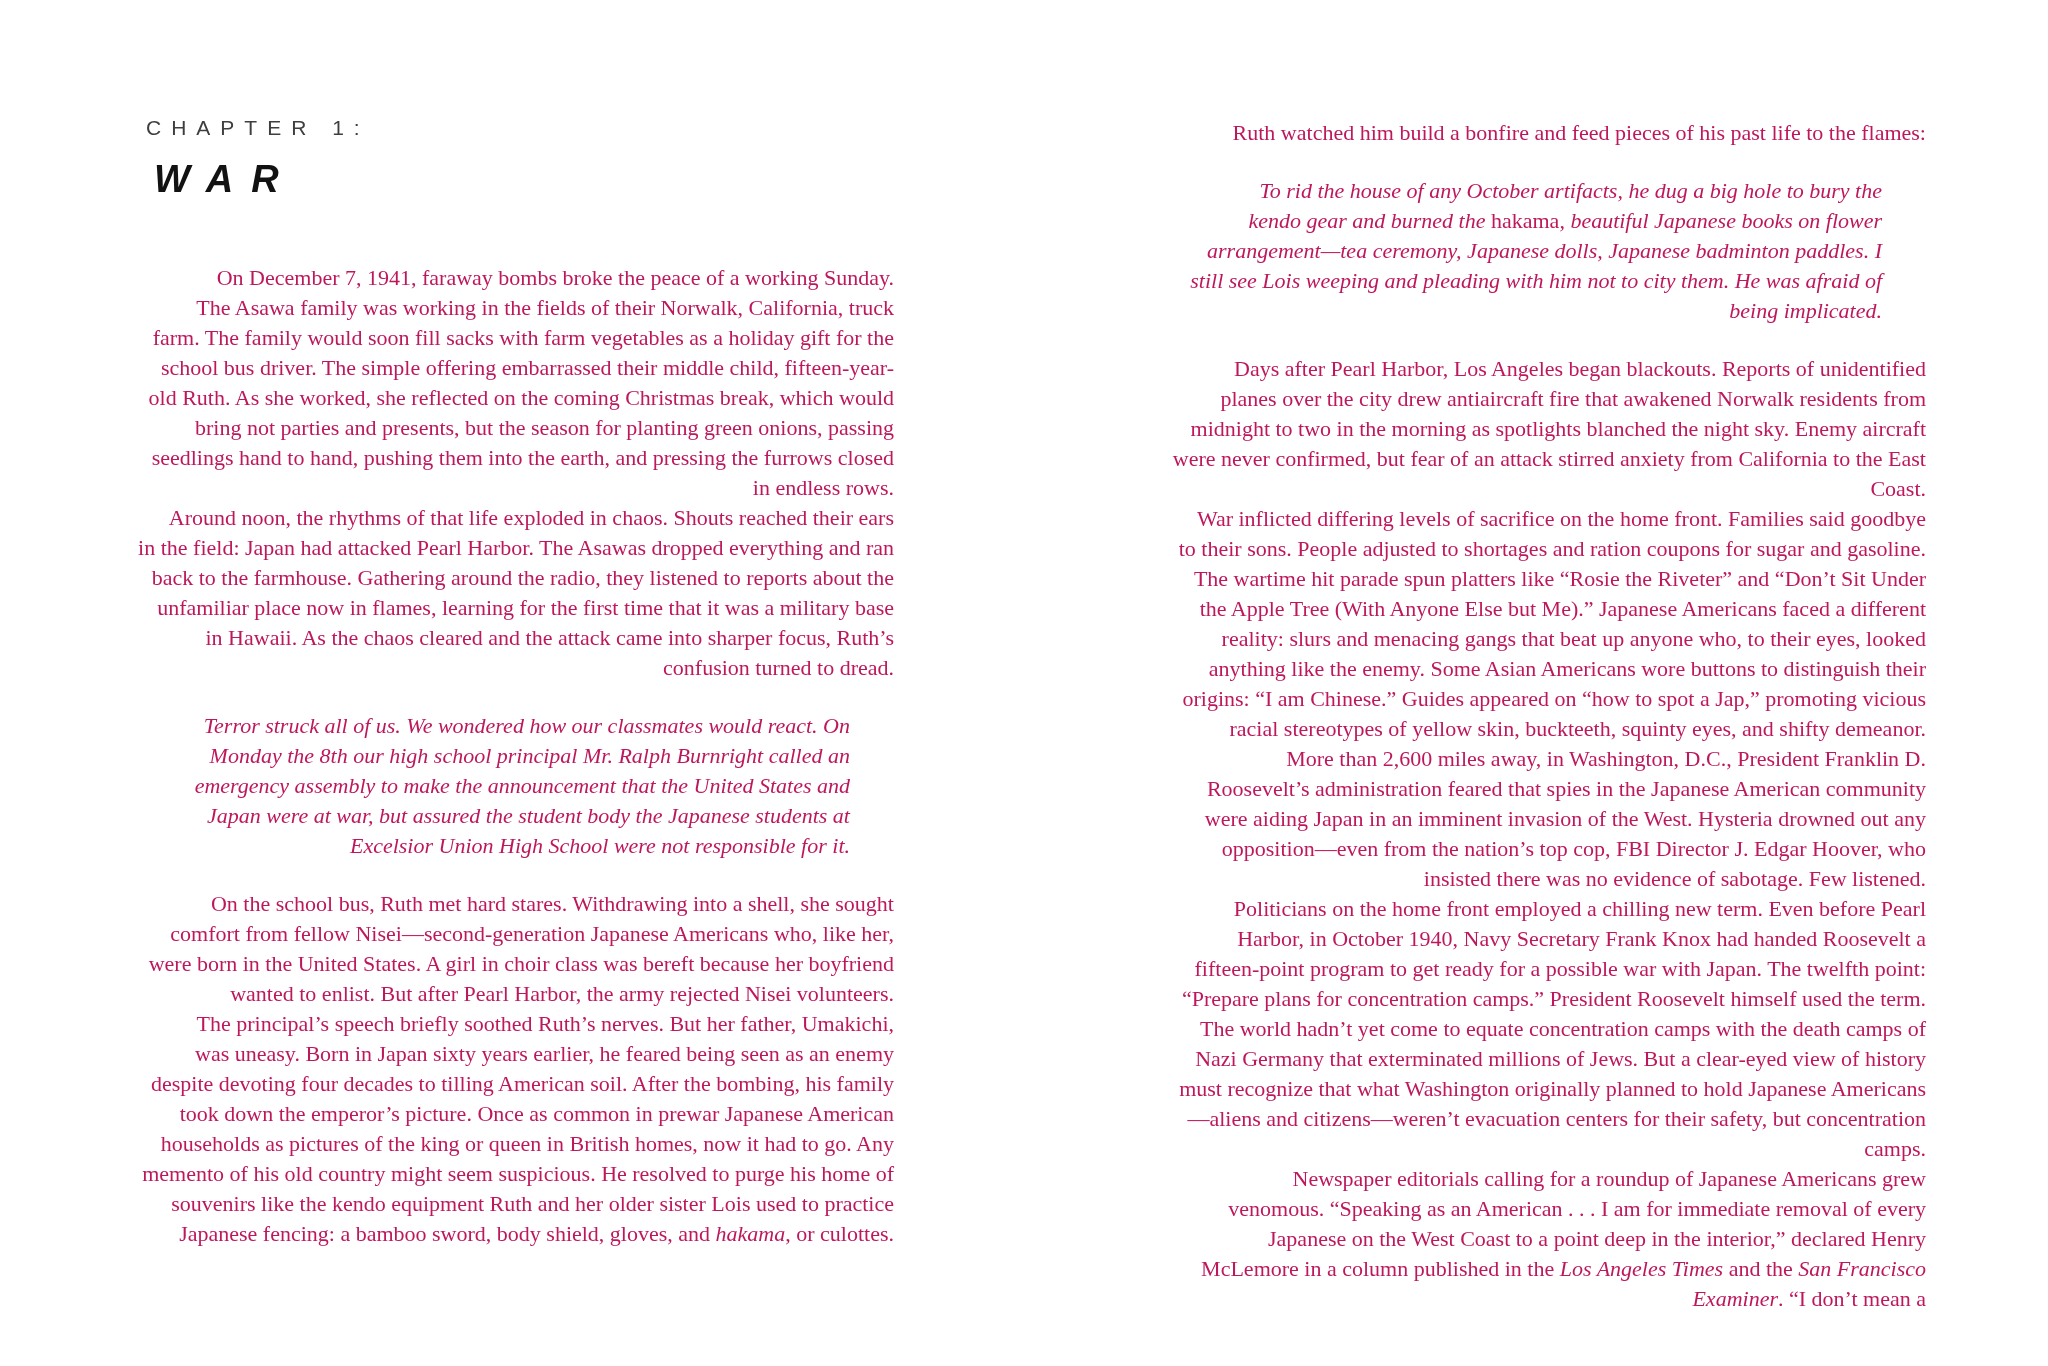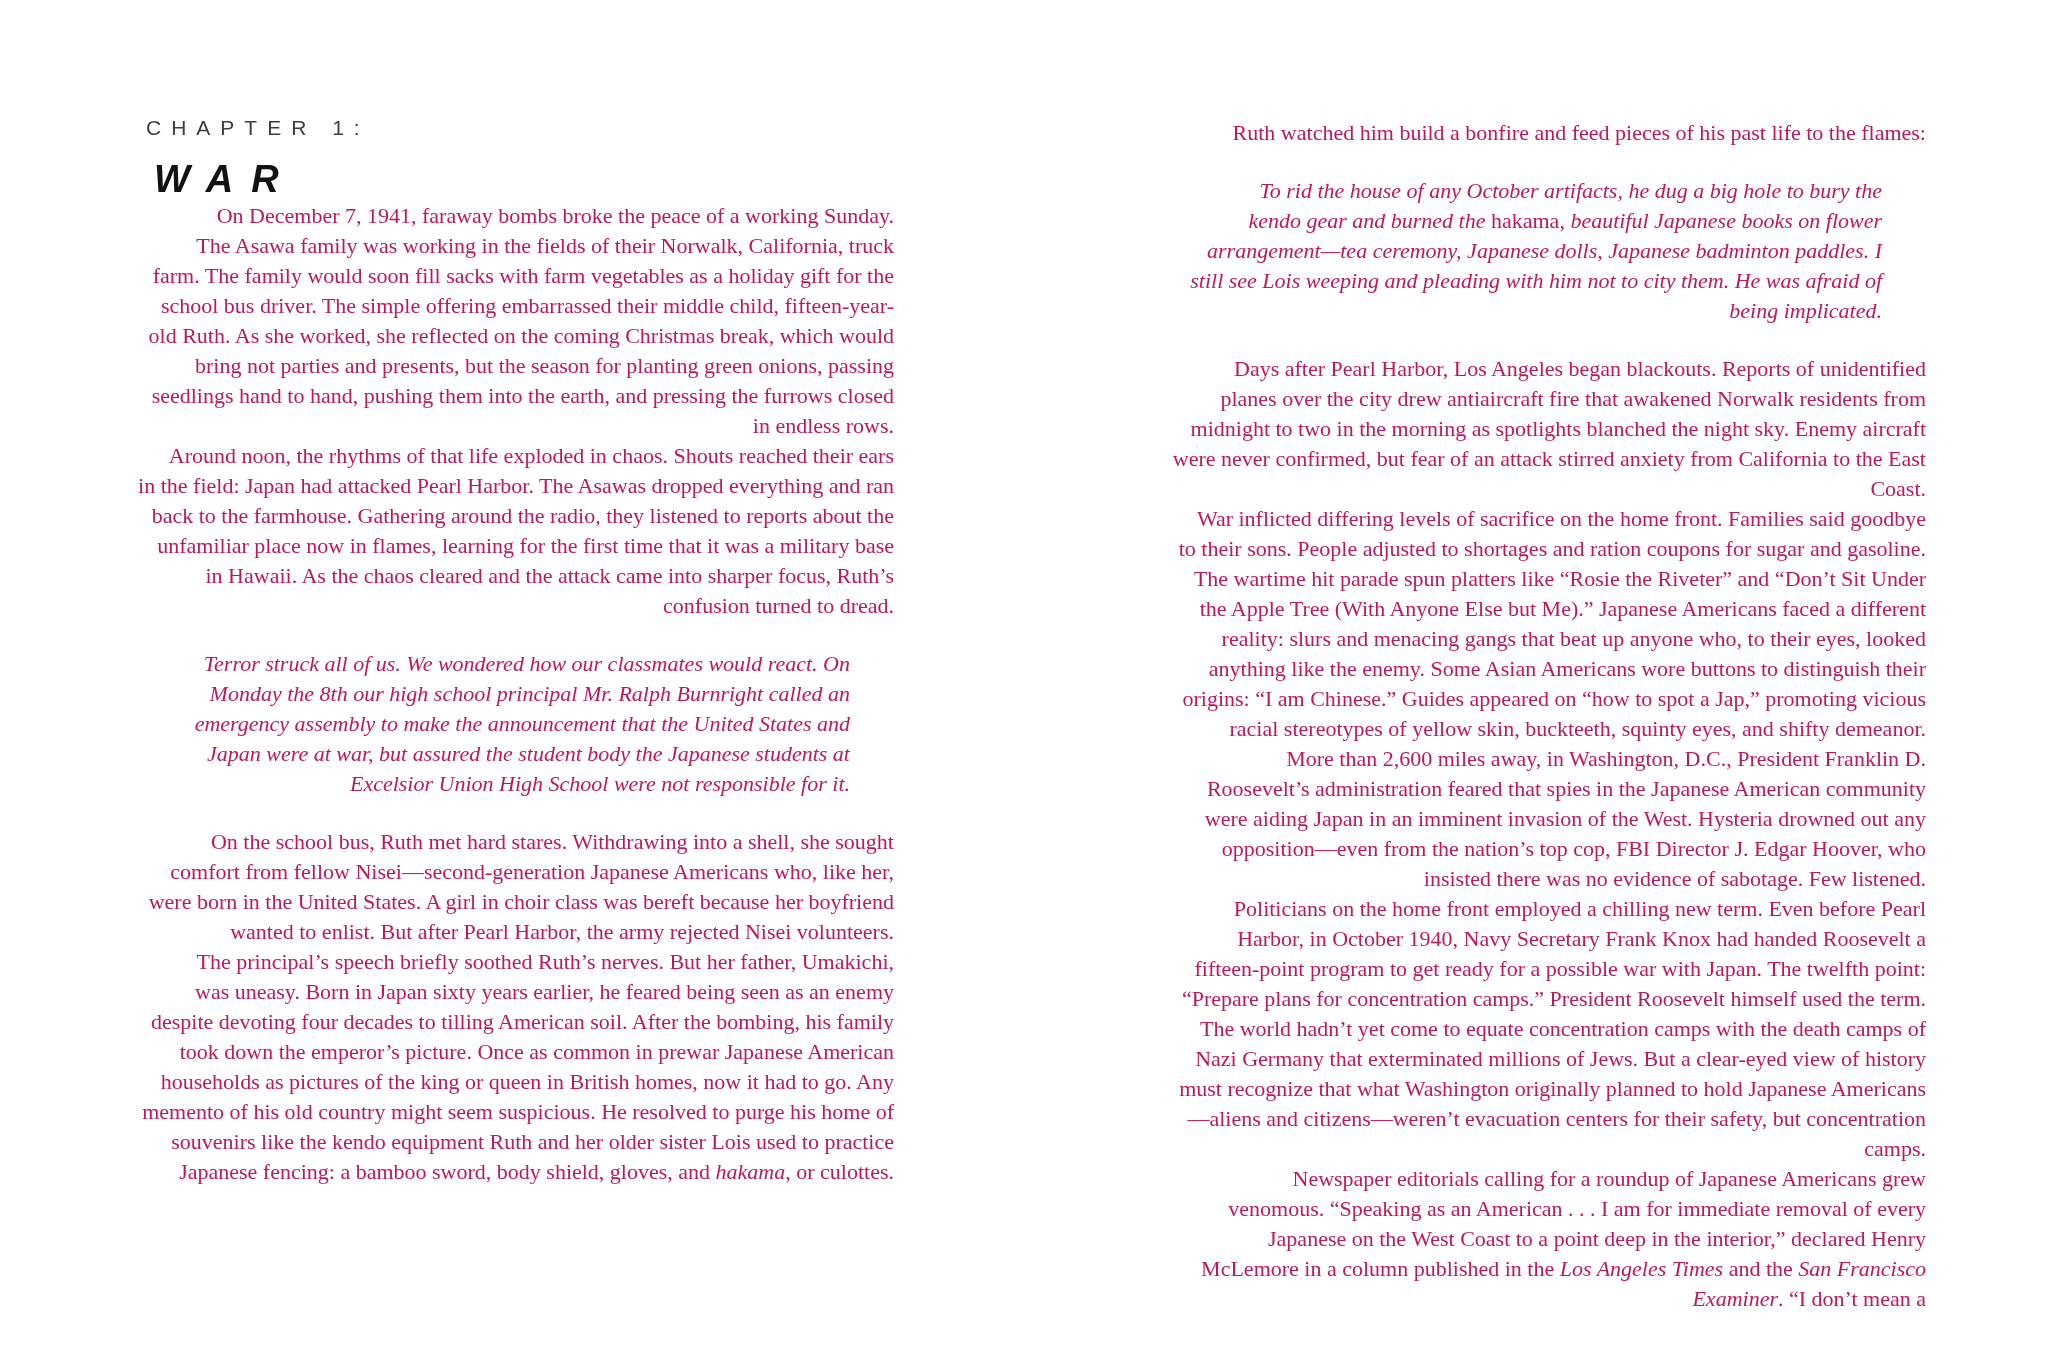--- a/index.html
+++ b/index.html
@@ -38,21 +38,21 @@
     margin: 18px 0 0 0;
     font-style: italic;
   }
 
   .body-text {
     font-size: 22px;
     line-height: 30px;
     color: #be185d;
     text-align: right;
   }
-  .page-left  .body-text { }
+  .page-left  .body-text { margin-top: 62px; }
   .page-right .body-text { padding-top: 118px; }
 
   .body-text p { margin: 0; text-indent: 24px; }
 
   blockquote {
     margin: 28px 44px 28px 20px;
     font-style: italic;
   }
   blockquote p { text-indent: 16px; }
   blockquote .rm { font-style: normal; }

